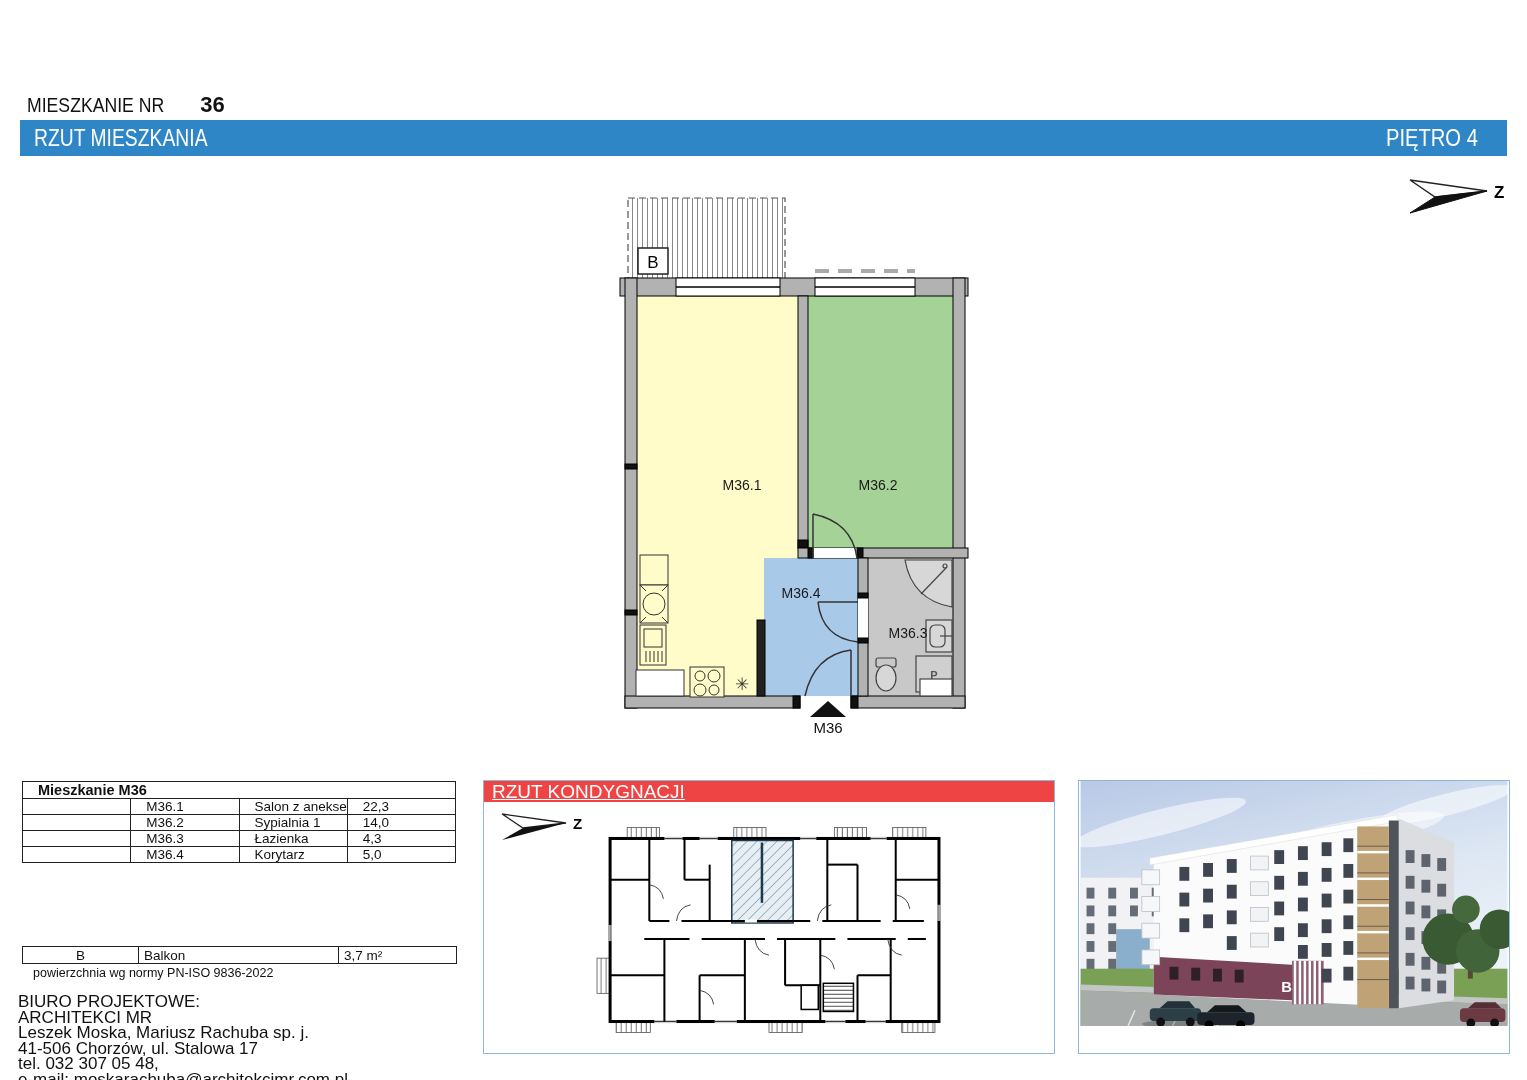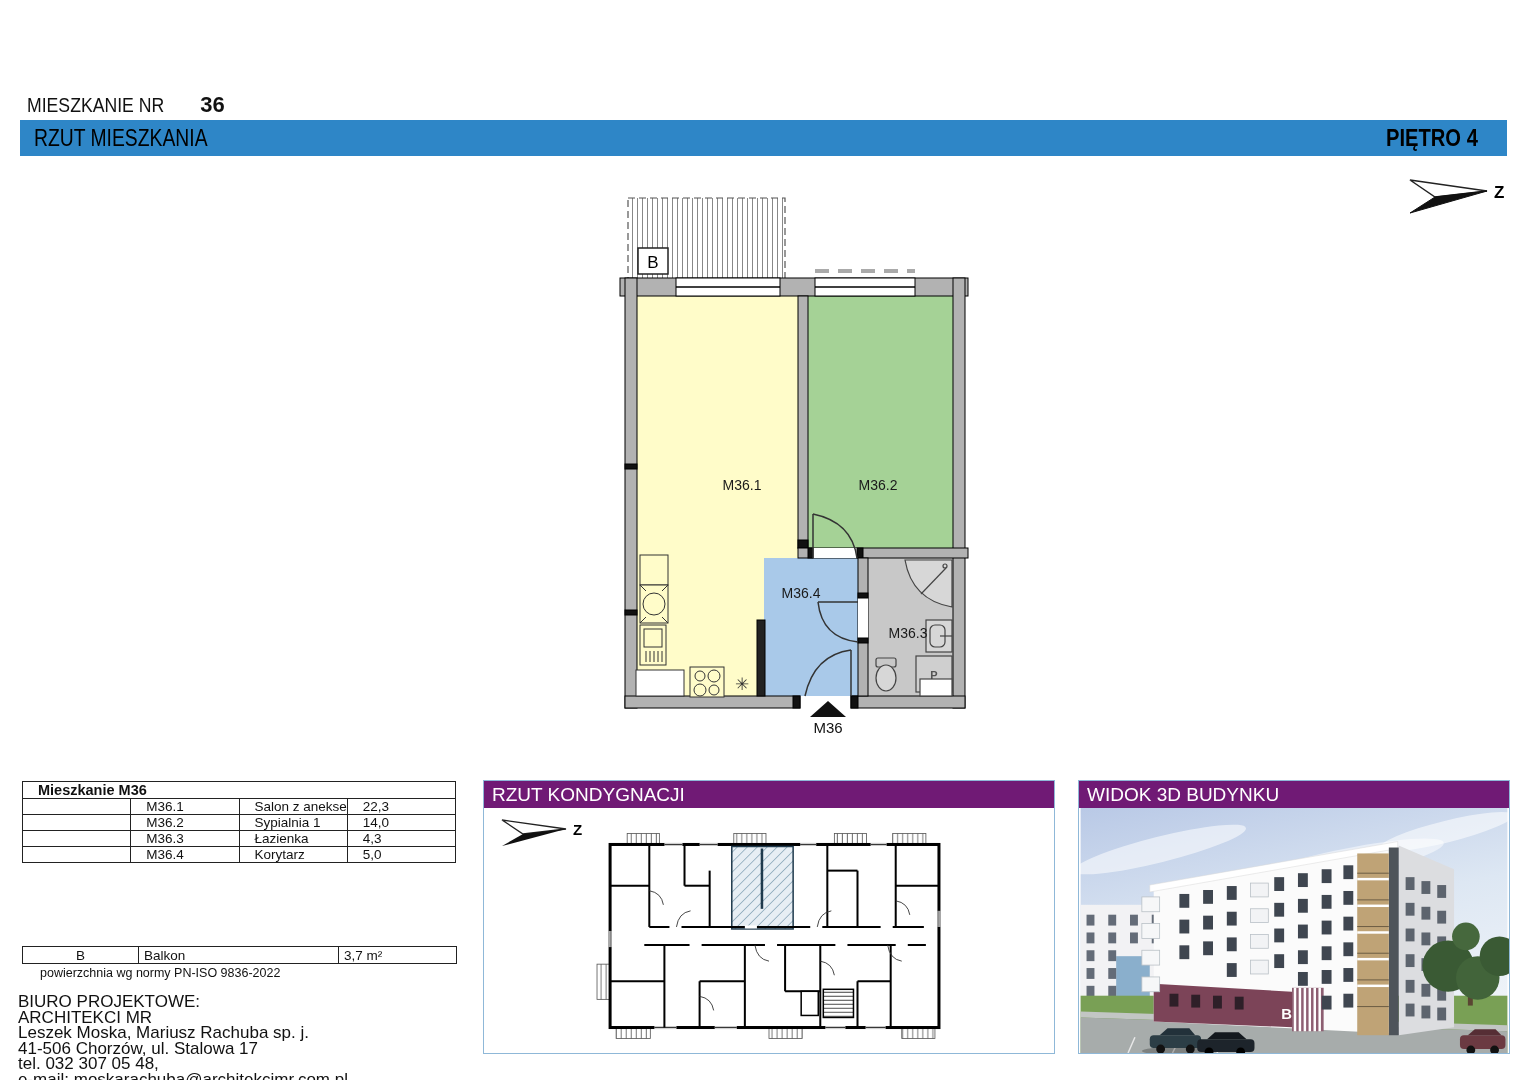--- a/index.html
+++ b/index.html
@@ -7,42 +7,42 @@
   body { font-family:"Liberation Sans", sans-serif; color:#111; }
   #page { position:relative; width:1527px; height:1080px; background:#fff; overflow:hidden; }
 
   .condensed { display:inline-block; transform:scaleX(0.84); transform-origin:left center; white-space:pre; }
 
   #main-title { position:absolute; left:25px; top:10px; font-size:43px; font-weight:bold; letter-spacing:0px; }
   #subtitle { position:absolute; left:27px; top:92px; font-size:21px; }
   #subtitle .nr { font-weight:bold; font-size:22px; margin-left:10px; }
 
   #section-bar { position:absolute; left:20px; top:120px; width:1487px; height:36px; background:#2e86c7;
-                 display:flex; align-items:center; justify-content:space-between; color:#000000; }
+                 display:flex; align-items:center; justify-content:space-between; color:#ffffff; }
   #section-bar .bar-left { font-size:23px; padding-left:14px; }
-  #section-bar .bar-right { font-size:24px; font-weight:bold; padding-right:12px; }
+  #section-bar .bar-right { font-size:24px; font-weight:normal; padding-right:12px; }
 
   #plan-wrap { position:absolute; left:590px; top:170px; width:420px; height:585px; }
   #north-main { position:absolute; left:1402px; top:170px; width:105px; height:50px; }
 
   
   #area-table { position:absolute; left:22px; top:781px; width:434px; border-collapse:collapse; table-layout:fixed; }
   #area-table td { border:1px solid #222; font-size:13.5px; height:16px; padding:0 15px; overflow:hidden; white-space:nowrap; }
   #area-table .c1 { width:51px; } #area-table .c2 { width:65px; } #area-table .c3 { width:200px; } #area-table .c4 { width:118px; }
   #area-table .thead td { font-weight:bold; font-size:14.5px; }
   #area-table .total td { font-weight:bold; }
   #balcony-table { position:absolute; left:22px; top:946px; width:434px; border-collapse:collapse; table-layout:fixed; }
   #balcony-table td { border:1px solid #222; font-size:13.5px; height:17px; padding:0 5px; white-space:nowrap; }
   #balcony-table .bc1 { width:116px; text-align:center; } #balcony-table .bc2 { width:200px; } #balcony-table .bc3 { width:118px; }
 
-  #footnote { position:absolute; left:40px; top:966px; font-size:12.5px; }
+  #footnote { position:absolute; left:33px; top:966px; font-size:12.5px; }
   #office { position:absolute; left:18px; top:986px; font-size:17px; line-height:15.5px;margin-top:8px; }
 
   .panel { position:absolute; top:780px; border:1px solid #8fb8d8; background:#fff; }
-  .panel-header { height:27px; background:#701a75; color:#fff; font-size:19px; display:flex; align-items:center; padding-left:8px; }
+  .panel-header { height:21px; background:#ef4444; color:#fff; font-size:19px; display:flex; align-items:center; padding-left:8px;text-decoration:underline; }
   #panel-floor { left:483px; width:572px; height:274px; }
   #panel-3d { left:1078px; width:432px; height:274px; }
   .panel-body { position:relative; width:100%; }
   #panel-floor .panel-body { height:245px; }
   #panel-3d .panel-body { height:245px; }
   #kond-north { position:absolute; left:12px; top:4px; }
   #kond-svg { position:absolute; left:110px; top:22px; }
   #view3d-svg { position:absolute; left:0; top:0; }
 
   svg text { font-family:"Liberation Sans", sans-serif; }
@@ -350,23 +350,20 @@
 
         <g>
           <rect x="228" y="158" width="30" height="28" fill="url(#st)" stroke="#000" stroke-width="1.5"></rect>
           <rect x="206" y="160" width="17" height="24" fill="#fff" stroke="#000" stroke-width="1.5"></rect>
         </g>
       </svg>
     </div>
   </div>
 
   <div id="panel-3d" class="panel">
-    <div class="panel-header">
-      <span>WIDOK 3D BUDYNKU</span>
-    </div>
     <div class="panel-body">
       <svg id="view3d-svg" width="430" height="245" viewBox="0 0 432 248">
         <defs>
           <linearGradient id="sky" x1="0" y1="0" x2="0.35" y2="1">
             <stop offset="0" stop-color="#b9c9e6"></stop>
               <stop offset="0.55" stop-color="#dde7f3"></stop>
               <stop offset="1" stop-color="#eef3f8"></stop>
           </linearGradient>
         </defs>
         <rect width="432" height="248" fill="url(#sky)"></rect>

